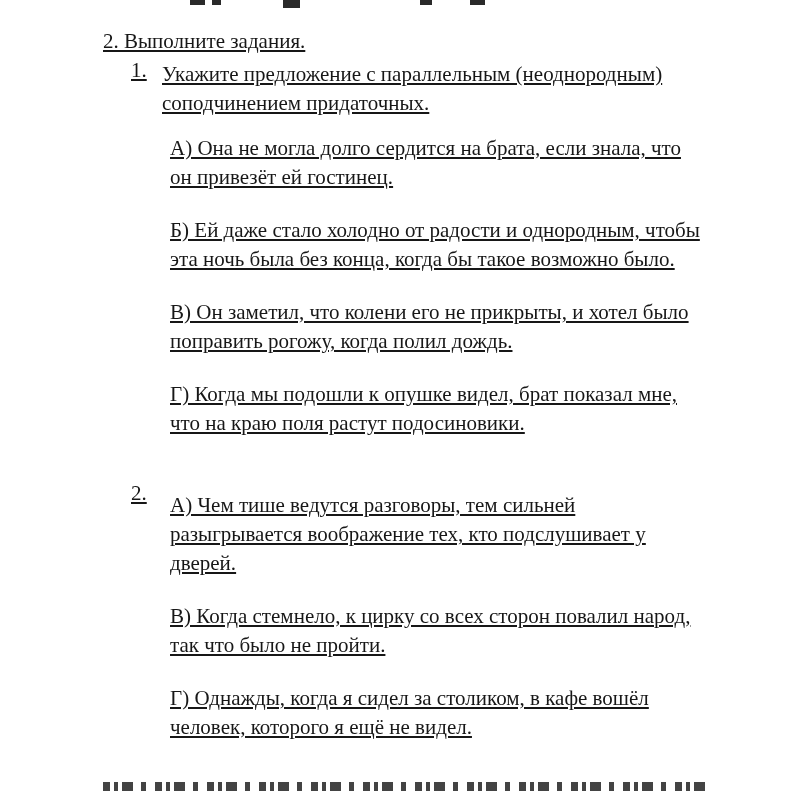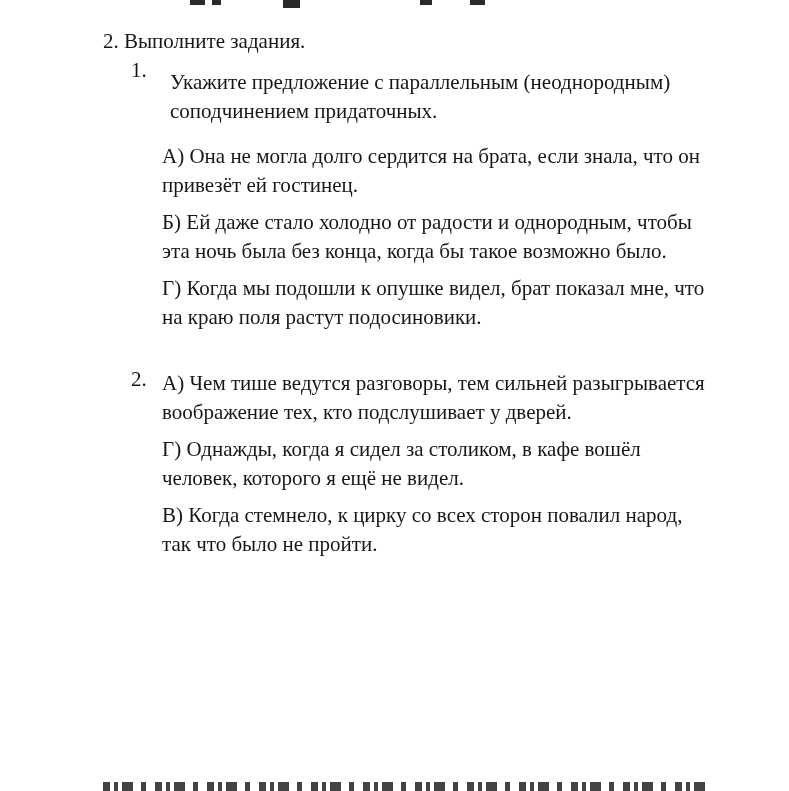--- a/index.html
+++ b/index.html
@@ -14,20 +14,21 @@
     overflow: hidden;
     font-family: "Liberation Serif", "DejaVu Serif", serif;
     color: #171717;
   }
 
   .page {
     position: absolute;
     top: 27px;
     left: 103px;
     right: 70px;
+    text-decoration: underline;
   }
 
   .heading {
     font-size: 21px;
     line-height: 29px;
     white-space: nowrap;
   }
 
   .task {
     margin-left: 28px;
@@ -39,25 +40,25 @@
   .task + .task {
     margin-top: 29px;
   }
   .task .num {
     grid-column: 1;
     grid-row: 1;
   }
   .task .prompt {
     grid-column: 2;
     grid-row: 1;
-    margin: 12px;
+    margin: 4px;
   }
   .task .option {
     grid-column: 2;
-    margin: 4px;
+    margin: 12px;
   }
 
   
   .top-crop i {
     position: absolute;
     top: 0;
     height: 5px;
     background: #2a2a2a;
     display: block;
   }
@@ -96,25 +97,26 @@
 
 <div class="page">
 
   <div class="heading">2. Выполните задания.</div>
 
   <div class="task">
     <span class="num">1.</span>
     <p class="prompt">Укажите предложение с параллельным (неоднородным) соподчинением придаточных.</p>
     <p class="option">А) Она не могла долго сердится на брата, если знала, что он привезёт ей гостинец.</p>
     <p class="option">Б) Ей даже стало холодно от радости и однородным, чтобы эта ночь была без конца, когда бы такое возможно было.</p>
+    <p class="option">В) Он заметил, что колени его не прикрыты, и хотел было поправить рогожу, когда полил дождь.</p>
     <p class="option">Г) Когда мы подошли к опушке видел, брат показал мне, что на краю поля растут подосиновики.</p>
   </div>
 
   <div class="task">
     <span class="num">2.</span>
     <p class="option">А) Чем тише ведутся разговоры, тем сильней разыгрывается воображение тех, кто подслушивает у дверей.</p>
+    <p class="option">В) Когда стемнело, к цирку со всех сторон повалил народ, так что было не пройти.</p>
     <p class="option">Г) Однажды, когда я сидел за столиком, в кафе вошёл человек, которого я ещё не видел.</p>
-    <p class="option">В) Когда стемнело, к цирку со всех сторон повалил народ, так что было не пройти.</p>
   </div>
 
 </div>
 
 <div class="bottom-crop"></div>
 
 </body></html>

